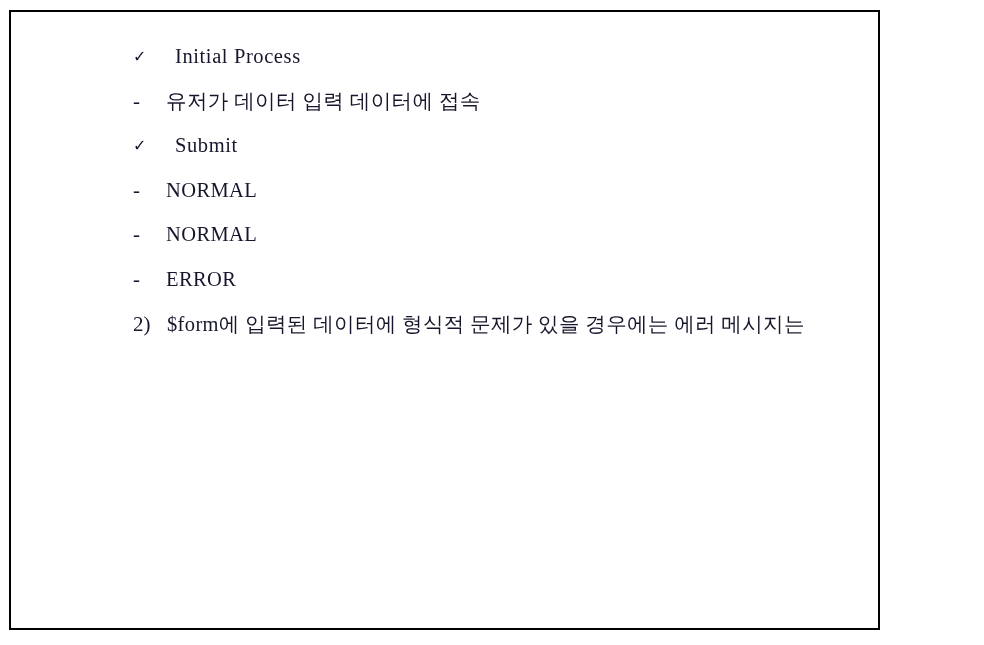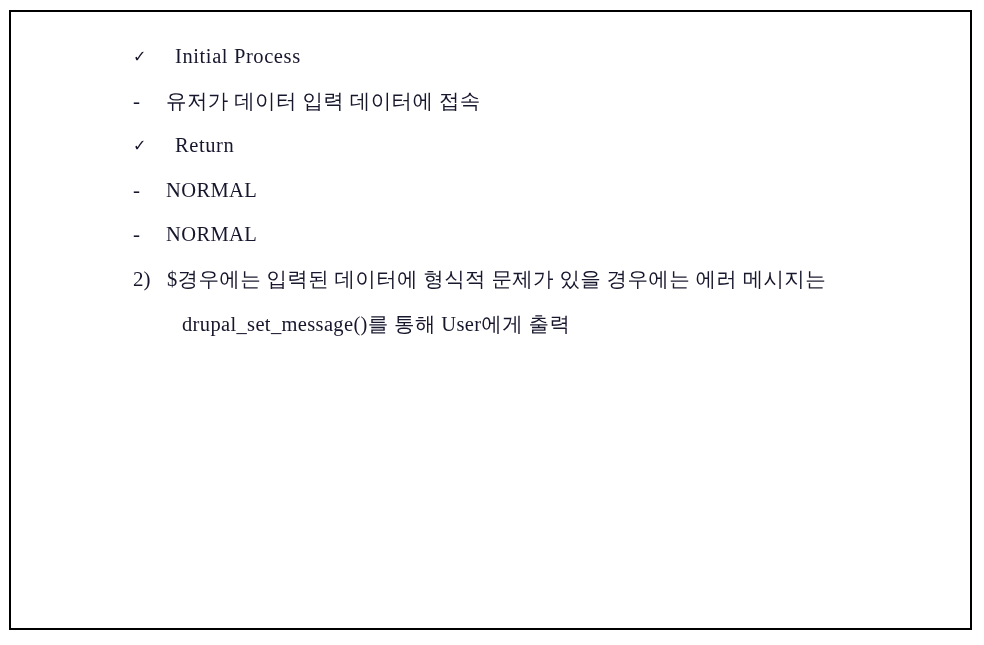--- a/index.html
+++ b/index.html
@@ -21,21 +21,21 @@
     width: 984px;
     height: 645px;
     background: #ffffff;
   }
 
   
   #frame {
     position: absolute;
     left: 9px;
     top: 10px;
-    width: 963px;
+    width: 871px;
     height: 620px;
     border: 2px solid #000000;
     box-sizing: border-box;
     background: #ffffff;
   }
 
   #content {
     position: absolute;
     left: 122px;
     top: 22px;
@@ -100,38 +100,40 @@
 
       <div class="line head">
         <span class="marker check">✓</span><span class="txt">Initial Process</span>
       </div>
 
       <div class="line sub">
         <span class="marker dash">-</span><span class="txt">유저가 데이터 입력 데이터에 접속</span>
       </div>
 
       <div class="line head">
-        <span class="marker check">✓</span><span class="txt">Return</span>
+        <span class="marker check">✓</span><span class="txt">Submit</span>
       </div>
 
       <div class="line sub">
         <span class="marker dash">-</span><span class="txt">NORMAL</span>
       </div>
 
 
 
 
       <div class="line sub">
         <span class="marker dash">-</span><span class="txt">NORMAL</span>
       </div>
 
 
 
+      <div class="line sub">
+        <span class="marker dash">-</span><span class="txt">ERROR</span>
+      </div>
 
       <div class="line item">
-        <span class="marker num">2)</span><span class="txt">$경우에는 입력된 데이터에 형식적 문제가 있을 경우에는 에러 메시지는</span>
+        <span class="marker num">2)</span><span class="txt">$form에 입력된 데이터에 형식적 문제가 있을 경우에는 에러 메시지는</span>
       </div>
 
-      <div class="line cont">drupal_set_message()를 통해 User에게 출력</div>
 
     </div>
   </div>
 </div>
 
 </body></html>

